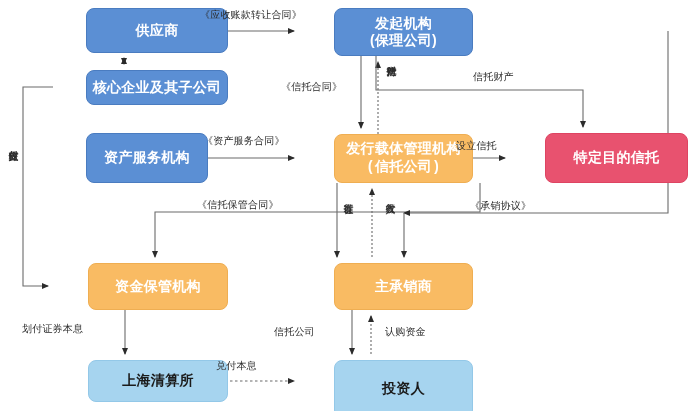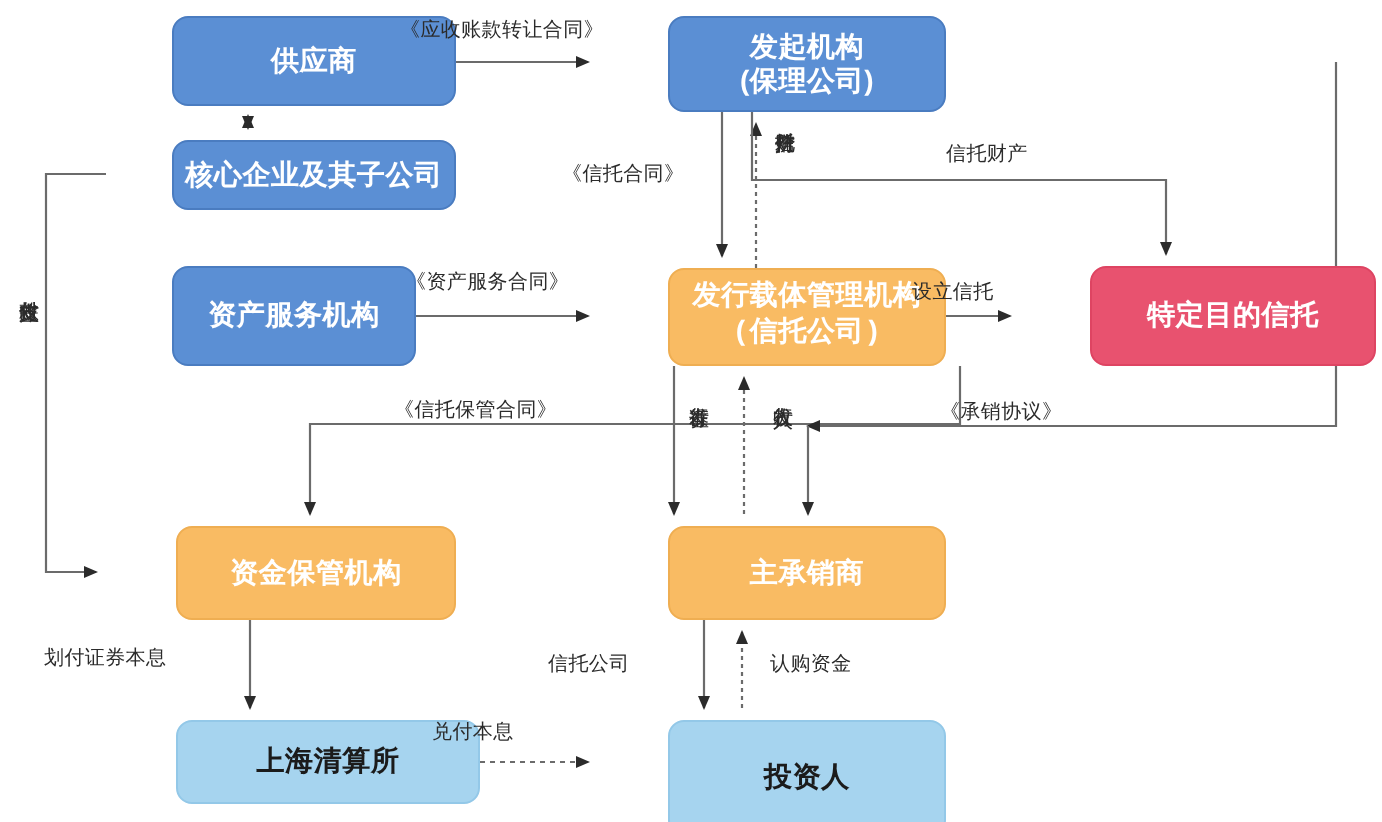--- a/index.html
+++ b/index.html
@@ -112,21 +112,21 @@
 
   <div class="node orange" style="left:301px;top:134px;width:139px;height:49px;font-family:Liberation Mono, monospace;">发行载体管理机构
 (信托公司)</div>
 
   <div class="node pink" style="left:512px;top:133px;width:143px;height:50px;">特定目的信托</div>
 
   <div class="node orange" style="left:55px;top:263px;width:140px;height:47px;">资金保管机构</div>
 
   <div class="node orange" style="left:301px;top:263px;width:139px;height:47px;">主承销商</div>
 
-  <div class="node lightblue" style="left:55px;top:360px;width:152px;height:42px;">上海清算所</div>
+  <div class="node lightblue" style="left:55px;top:360px;width:140px;height:42px;">上海清算所</div>
 
   <div class="node lightblue" style="left:301px;top:360px;width:139px;height:58px;">投资人</div>
 
   <div class="lbl" style="left:200px;top:8px;">《应收账款转让合同》</div>
 
   <div class="lbl" style="left:281px;top:80px;">《信托合同》</div>
 
   <div class="lbl" style="left:473px;top:70px;">信托财产</div>
 
   <div class="lbl vert" style="left:384px;top:58px;">信托财产对价</div>

